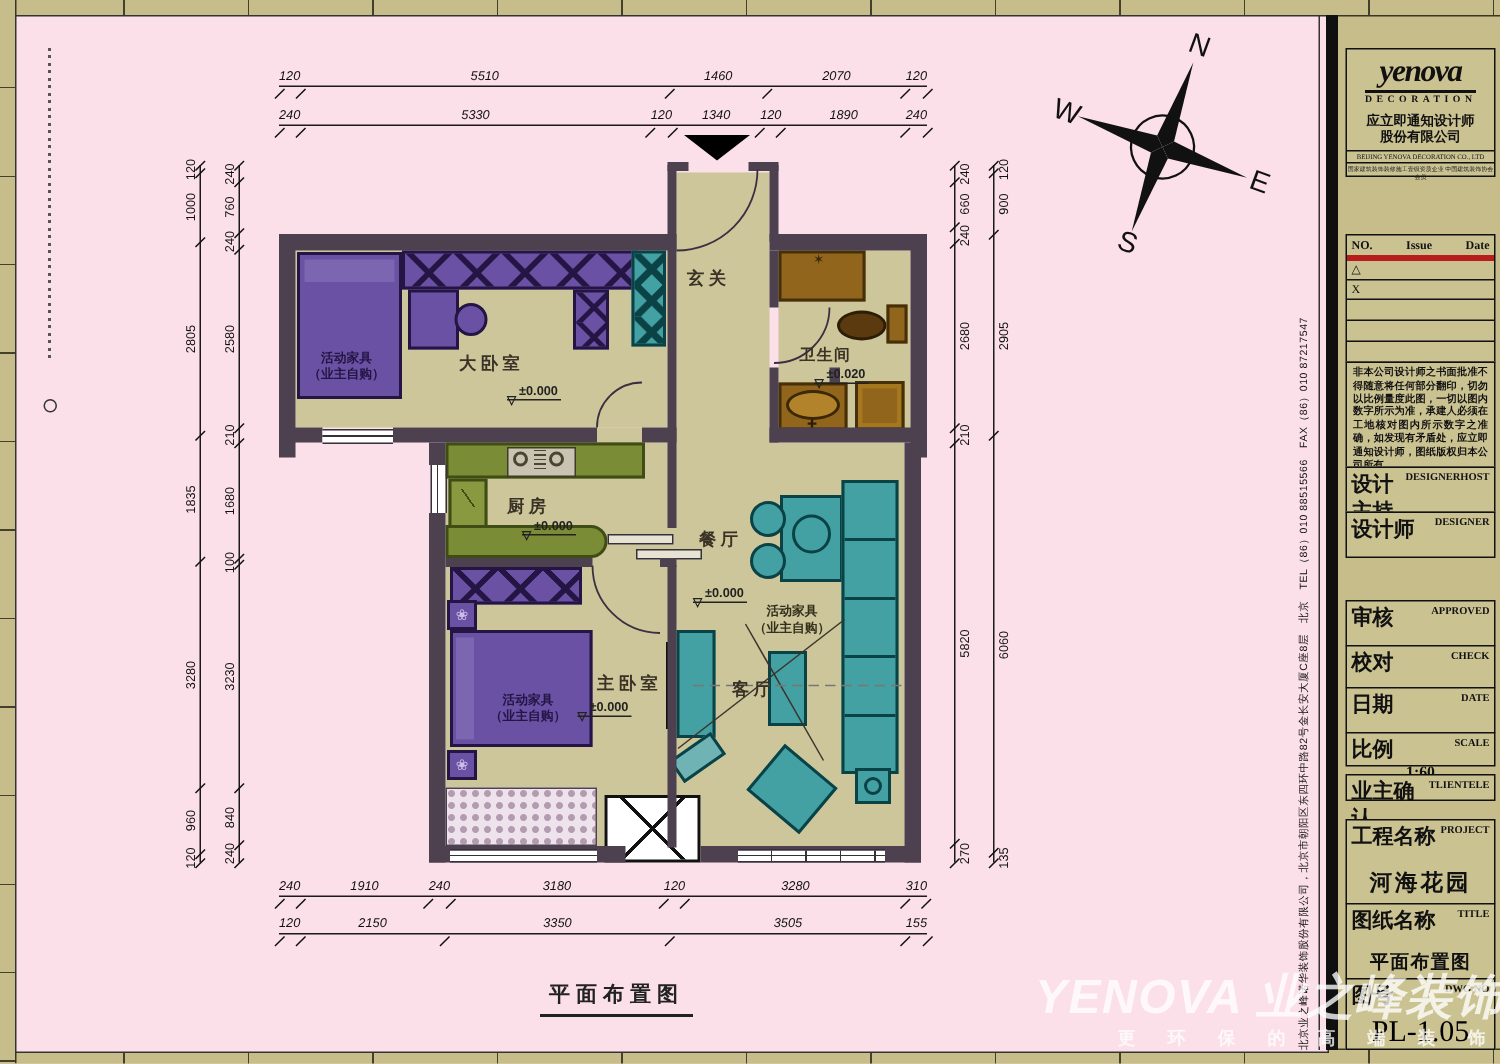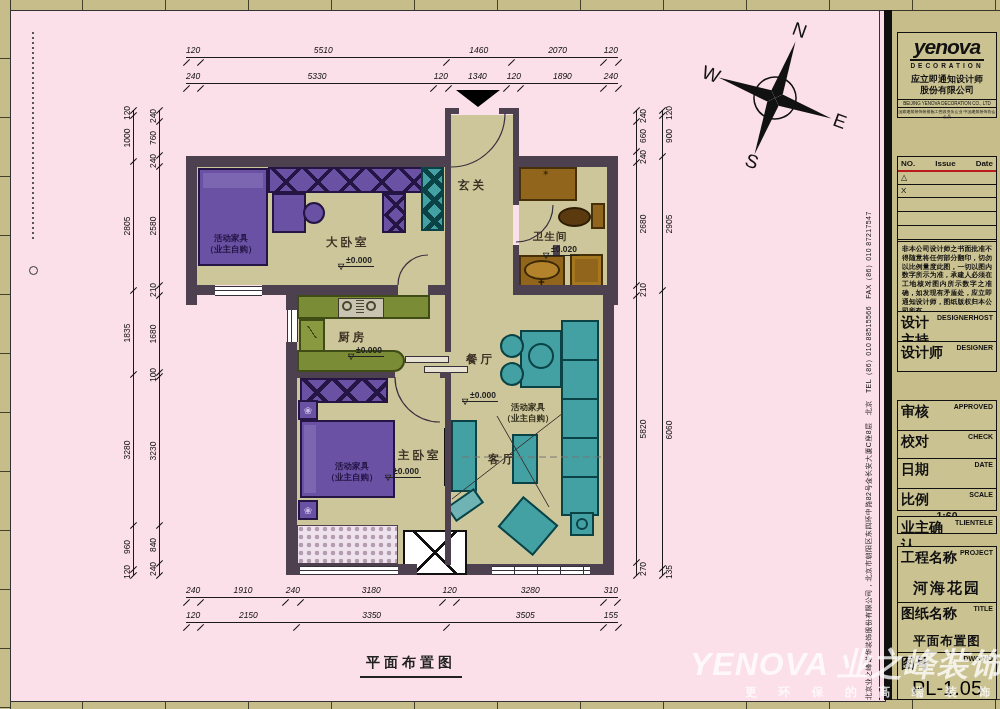--- a/index.html
+++ b/index.html
@@ -43,21 +43,21 @@
   .dimrow.v{flex-direction:column;width:12px;}
   .dimrow.v.lft{border-right:1px solid #1a1a1a;}
   .dimrow.v.rgt{border-left:1px solid #1a1a1a;}
   .vseg{position:relative;flex-basis:0;}
   .vseg i{position:absolute;top:50%;left:50%;transform:translate(-50%,-50%) rotate(-90deg);font-size:8.5px;font-style:normal;white-space:nowrap;}
   .lft .vseg::before{content:'';position:absolute;right:-5px;top:-0.5px;width:9px;height:1px;background:#111;transform:rotate(-45deg);}
   .lft .vseg:last-child::after{content:'';position:absolute;right:-5px;bottom:-0.5px;width:9px;height:1px;background:#111;transform:rotate(-45deg);}
   .rgt .vseg::before{content:'';position:absolute;left:-5px;top:-0.5px;width:9px;height:1px;background:#111;transform:rotate(-45deg);}
   .rgt .vseg:last-child::after{content:'';position:absolute;left:-5px;bottom:-0.5px;width:9px;height:1px;background:#111;transform:rotate(-45deg);}
   
-  #tb{position:absolute;left:895px;top:10px;width:105px;height:690px;font-family:Liberation Sans, sans-serif;}
+  #tb{position:absolute;left:895px;top:10px;width:105px;height:690px;font-family:Liberation Serif, serif;}
   .tbx{position:absolute;left:2px;width:100px;background:#cbc292;border:1px solid #111;box-sizing:border-box;color:#111;}
   .frow{display:flex;justify-content:space-between;padding:2px 3px 0 3px;}
   .fcn{font-size:14px;font-weight:bold;}
   .fen{font-size:7px;font-weight:bold;}
   .logo1{font-size:21px;font-weight:900;font-style:italic;letter-spacing:-1px;text-align:center;margin-top:2px;}
   .logo2{font-size:6.5px;font-weight:bold;letter-spacing:3px;text-align:center;border-top:2px solid #111;width:74px;margin:0 auto;padding-top:1px;}
   .cn1{font-size:9px;font-weight:bold;text-align:center;line-height:11px;margin-top:5px;}
   .en1{font-size:4.5px;text-align:center;margin-top:3px;border-top:1px solid #111;border-bottom:1px solid #111;padding:1px 0;}
   .en2{font-size:4px;text-align:center;margin-top:1px;color:#222;}
   .wm{position:absolute;z-index:60;color:rgba(255,255,255,0.78);pointer-events:none;white-space:nowrap;}
@@ -172,21 +172,21 @@
     <circle cx="314" cy="213" r="10" fill="#6a51a3" stroke="#241545" stroke-width="2"></circle>
     <circle cx="512" cy="346" r="11" fill="#43a0a3" stroke="#0a4245" stroke-width="2"></circle>
     <circle cx="512" cy="374" r="11" fill="#43a0a3" stroke="#0a4245" stroke-width="2"></circle>
     <circle cx="541" cy="356" r="12" fill="none" stroke="#0a4245" stroke-width="2"></circle>
     <line x1="563" y1="413" x2="452" y2="499" stroke="#3a3530" stroke-width="1"></line>
     <line x1="497" y1="416" x2="549" y2="507" stroke="#3a3530" stroke-width="1"></line>
     <line x1="462" y1="457" x2="601" y2="457" stroke="#777" stroke-width="1" stroke-dasharray="7 4"></line>
   </svg>
 
   <div class="rlabel" style="left:458px;top:178px;">玄关</div>
-  <div class="rlabel" style="left:326px;top:235px;">大卧室</div>
+  <div class="rlabel" style="left:306px;top:235px;">大卧室</div>
   <div class="elev" style="left:338px;top:255px;">±0.000</div>
   <div class="rlabel" style="left:533px;top:230px;font-size:10.5px;letter-spacing:1px;">卫生间</div>
   <div class="elev" style="left:543px;top:244px;">±0.020</div>
   <div class="rlabel" style="left:338px;top:330px;">厨房</div>
   <div class="elev" style="left:348px;top:345px;">±0.000</div>
   <div class="rlabel" style="left:466px;top:352px;">餐厅</div>
   <div class="elev" style="left:462px;top:390px;">±0.000</div>
   <div class="rlabel" style="left:398px;top:448px;">主卧室</div>
   <div class="elev" style="left:385px;top:466px;">±0.000</div>
   <div class="rlabel" style="left:488px;top:452px;">客厅</div>
@@ -358,21 +358,21 @@
       <div class="logo1">yenova</div>
       <div class="logo2">DECORATION</div>
       <div class="cn1">
         <div>应立即通知设计师</div>
         <div>股份有限公司</div>
       </div>
       <div class="en1">BEIJING YENOVA DECORATION CO., LTD</div>
       <div class="en2">国家建筑装饰装修施工壹级资质企业 中国建筑装饰协会会员</div>
     </div>
     <div class="tbx" style="top:146px;height:86px;font-size:8px;">
-      <div style="display:flex;justify-content:space-between;padding:2px 3px;border-bottom:2px solid #b91c1c;font-weight:bold;">
+      <div style="display:flex;justify-content:space-between;padding:2px 3px;border-bottom:4px solid #b91c1c;font-weight:bold;">
         <span>NO.</span>
         <span>Issue</span>
         <span>Date</span>
       </div>
       <div style="padding:1px 3px;border-bottom:1px solid #111;height:10px;">△</div>
       <div style="padding:1px 3px;border-bottom:1px solid #111;height:10px;">X</div>
       <div style="border-bottom:1px solid #111;height:13px;"></div>
       <div style="border-bottom:1px solid #111;height:13px;"></div>
       <div style="border-bottom:1px solid #111;height:13px;"></div>
     </div>

